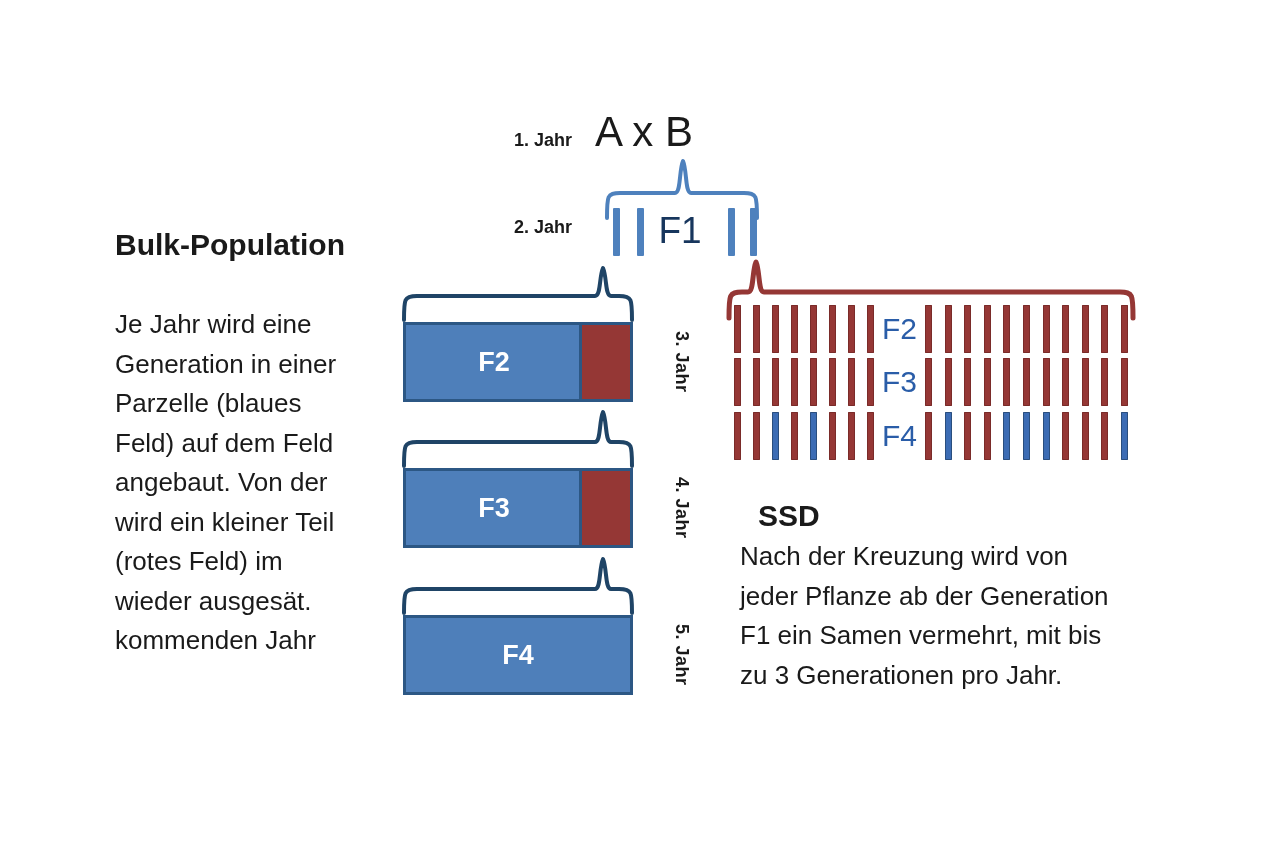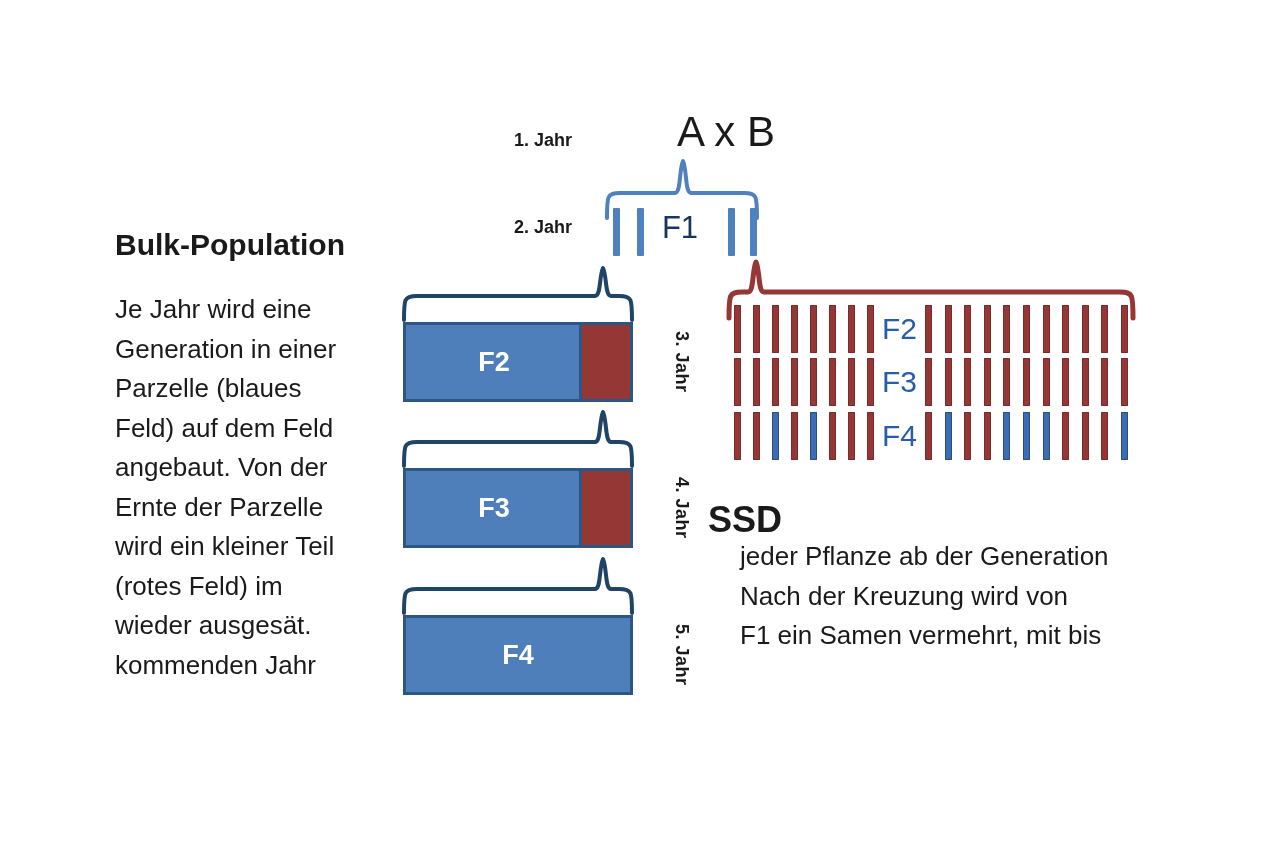--- a/index.html
+++ b/index.html
@@ -3,41 +3,41 @@
 <meta charset="utf-8">
 <style>
   html,body { margin:0; padding:0; background:#ffffff; }
   .stage {
     position:relative; width:1280px; height:854px; background:#ffffff;
     font-family:"Liberation Sans", sans-serif; color:#1a1a1a; overflow:hidden;
   }
   .abs { position:absolute; }
 
   
-  .cross-title { left:595px; top:108px; width:180px; text-align:right; font-size:42px; }
+  .cross-title { left:595px; top:108px; width:180px; text-align:left; font-size:42px; }
   .year-top { width:120px; text-align:right; font-weight:bold; font-size:18px; }
   .year-top.y1 { left:452px; top:130px; }
   .year-top.y2 { left:452px; top:217px;text-align:right; }
 
   
   .braces { left:0; top:0; pointer-events:none; }
   .braces path { fill:none; stroke-linecap:round; stroke-linejoin:round; }
   .brace-blue { stroke:var(--brace-blue); stroke-width:4; }
   .brace-navy { stroke:var(--brace-navy); stroke-width:4; }
   .brace-red  { stroke:var(--red); stroke-width:5; }
 
   
   .tick { width:7px; height:48px; border-radius:1px; box-sizing:border-box; flex:none; display:inline-block; }
   .tick-R { background:var(--red); box-shadow:inset 0 0 0 1px var(--red-border); }
   .tick-B { background:var(--tick-blue); box-shadow:inset 0 0 0 1px var(--tick-blue-border); }
   .f1-group { top:208px; display:flex; }
   .f1-group.left { left:613px; gap:17px; }
   .f1-group.right { left:728px; gap:15px; }
   .f1-group .tick-B { background:var(--brace-blue); box-shadow:none; }
-  .f1-label { left:648px; top:210px; width:64px; text-align:center; font-size:31px; color:var(--f1-text); }
+  .f1-label { left:648px; top:210px; width:64px; text-align:center; font-size:37px; color:var(--f1-text); }
 
   
   .plot { left:403px; width:230px; height:80px; background:var(--blue-fill);
           border:3px solid var(--box-border); box-sizing:border-box; }
   .plot.p-f2 { top:322px; }
   .plot.p-f3 { top:468px; }
   .plot.p-f4 { top:615px; }
   .red-part { position:absolute; top:0; right:0; bottom:0; width:48px;
               background:var(--red); border-left:3px solid var(--box-border); }
   .plot-label { position:absolute; top:0; bottom:0; left:0; width:176px;
@@ -57,22 +57,22 @@
   .ssd-row { left:734px; display:flex; align-items:flex-start; }
   .ssd-row.r1 { top:305px; }
   .ssd-row.r2 { top:358px; }
   .ssd-row.r3 { top:412px; }
   .tick-group { display:flex; gap:12px; }
   .tick-group.rightg { gap:12.6px; }
   .row-label { width:51px; text-align:center; font-size:30px; line-height:48px; color:var(--label-blue); }
 
   
   .bulk-heading { left:115px; top:228px; font-size:30px; font-weight:bold; }
-  .bulk-body { left:115px; top:290px; font-size:26px; line-height:39.5px; }
-  .ssd-heading { left:708px; top:499px; font-size:36px; font-weight:bold; }
+  .bulk-body { left:115px; top:305px; font-size:26px; line-height:39.5px; }
+  .ssd-heading { left:758px; top:499px; font-size:30px; font-weight:bold; }
   .ssd-body { left:740px; top:537px; font-size:26px; line-height:39.5px; }
 </style>
 </head>
 <body>
 
 <div class="stage">
 
   <svg class="abs braces" width="1280" height="854" viewBox="0 0 1280 854">
     <path class="brace-blue" d="M 607 218 C 607 196 607 193 620 193 L 675 193 C 681 193 679 170 683 161 C 687 170 685 193 691 193 L 744 193 C 757 193 757 196 757 218"></path>
     <path class="brace-navy" d="M 404 320 C 404 299 404 296 417 296 L 595 296 C 601 296 599 277 603 268 C 607 277 605 296 611 296 L 619 296 C 632 296 632 299 632 320"></path>
@@ -95,21 +95,20 @@
       <span class="tick tick-B"></span>
     </div>
 
   <div class="abs bulk-heading">Bulk-Population</div>
   <div class="abs bulk-body">
     <div>Je Jahr wird eine</div>
     <div>Generation in einer</div>
     <div>Parzelle (blaues</div>
     <div>Feld) auf dem Feld</div>
     <div>angebaut. Von der</div>
-    <div>Ernte der Parzelle</div>
     <div>wird ein kleiner Teil</div>
     <div>(rotes Feld) im</div>
     <div>wieder ausgesät.</div>
     <div>kommenden Jahr</div>
   </div>
 
   <div class="abs plot p-f2">
     <span class="plot-label">F2</span>
     <span class="red-part"></span>
   </div>
@@ -200,18 +199,19 @@
         <span class="tick tick-B"></span>
         <span class="tick tick-R"></span>
         <span class="tick tick-R"></span>
         <span class="tick tick-R"></span>
         <span class="tick tick-B"></span>
       </div>
   </div>
 
   <div class="abs ssd-heading">SSD</div>
   <div class="abs ssd-body">
+    <div>Nach der Kreuzung wird von</div>
     <div>jeder Pflanze ab der Generation</div>
-    <div>Nach der Kreuzung wird von</div>
     <div>F1 ein Samen vermehrt, mit bis</div>
+    <div>zu 3 Generationen pro Jahr.</div>
   </div>
 
 </div>
 
 </body></html>

